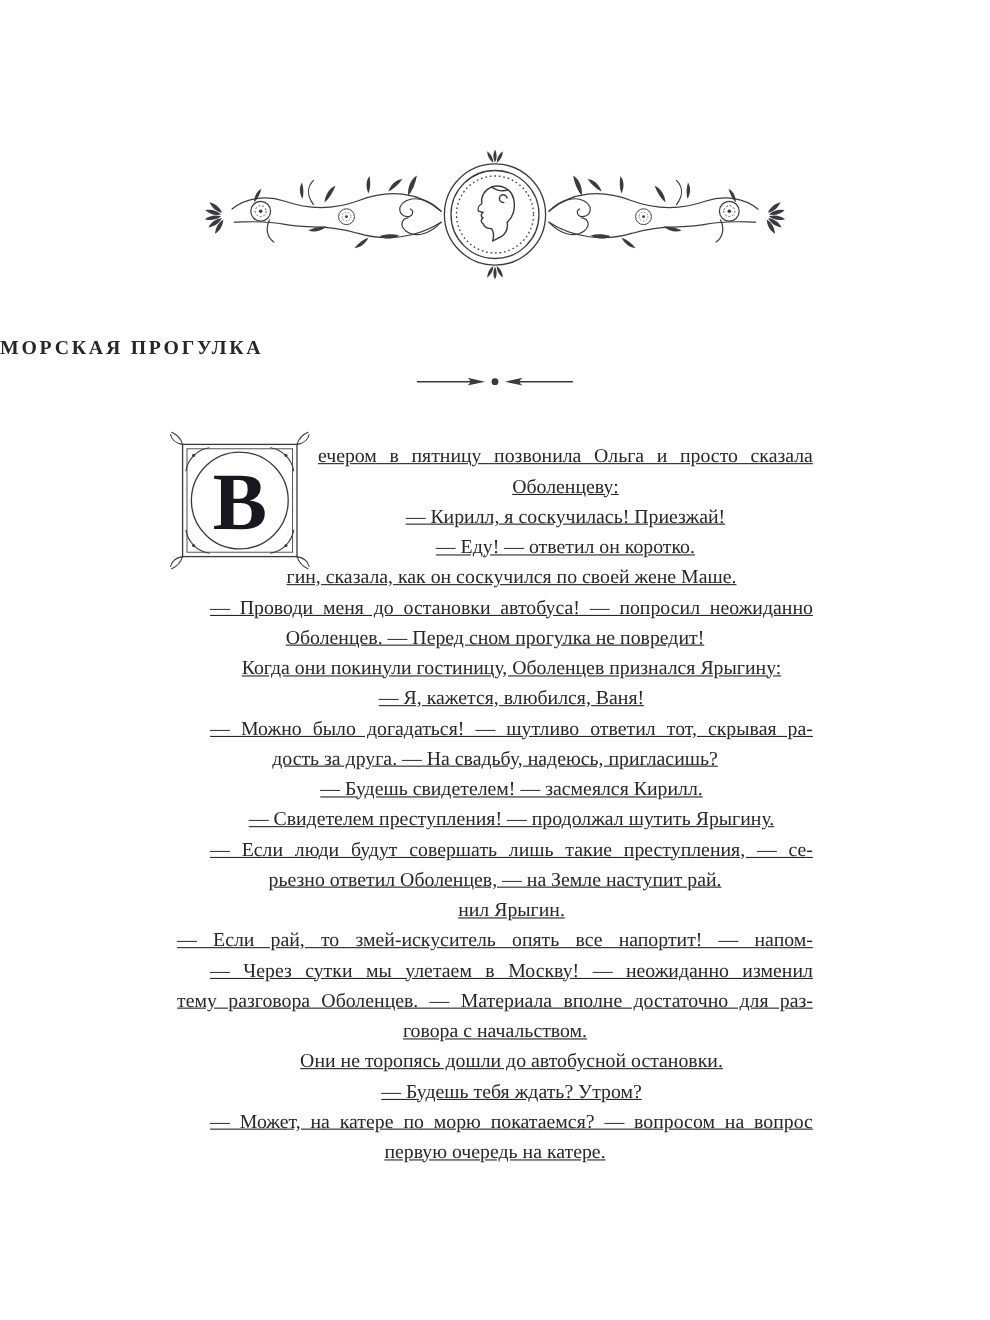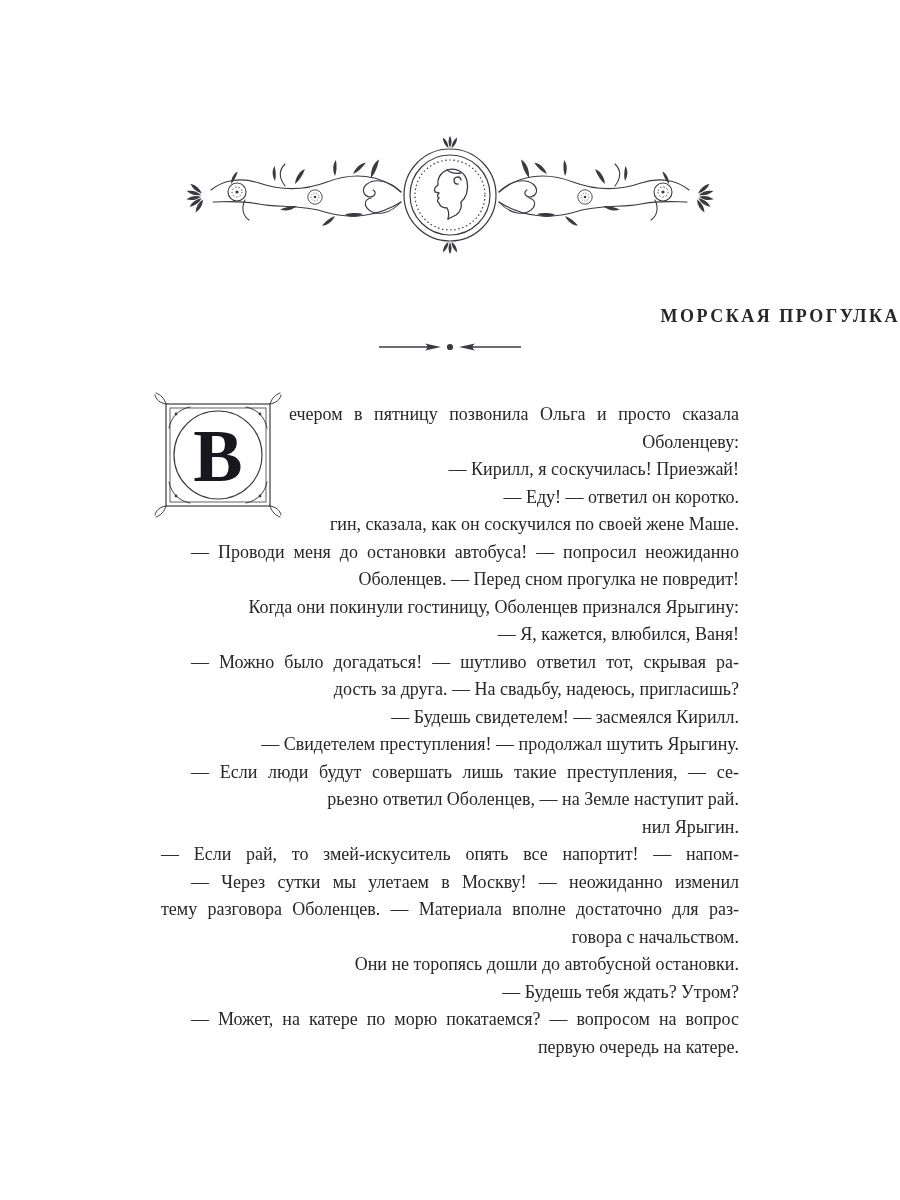--- a/index.html
+++ b/index.html
@@ -10,21 +10,21 @@
     overflow:hidden;
     font-family:"Liberation Serif", serif;
     color:#26262b;
   }
   
   .headpiece{width:550px;margin:140px auto 0;}
   .headpiece svg{display:block;overflow:visible;}
   
   .chapter-title{
     margin:56px 0 0;
-    text-align:right;
+    text-align:left;
     font-size:18px;
     font-weight:bold;
     letter-spacing:2.5px;
     color:#26262b;
   }
   
   .divider{width:150px;margin:12px auto 0;}
   .divider svg{display:block;}
   
   .bodytext{
@@ -32,22 +32,22 @@
     margin:46px auto 0;
     font-size:18px;
     line-height:27.5px;
   }
   .dropcap{
     float:left;
     width:114px;height:108px;
     margin:0 14px 0 0;
   }
   .dropcap svg{display:block;overflow:visible;}
-  .para{margin:0;padding:0;}
-  .para .line{text-align:right;}
+  .para{margin:0;padding:0;text-decoration:underline;}
+  .para .line{text-align:center;}
   .para .line.jl{text-align:justify;text-align-last:justify;}
   .para.ind .line:first-child{text-indent:30px;}
 </style>
 </head>
 <body>
 
 <div class="page">
 
   <div class="headpiece">
     <svg width="550" height="110" viewBox="0 0 550 110">

